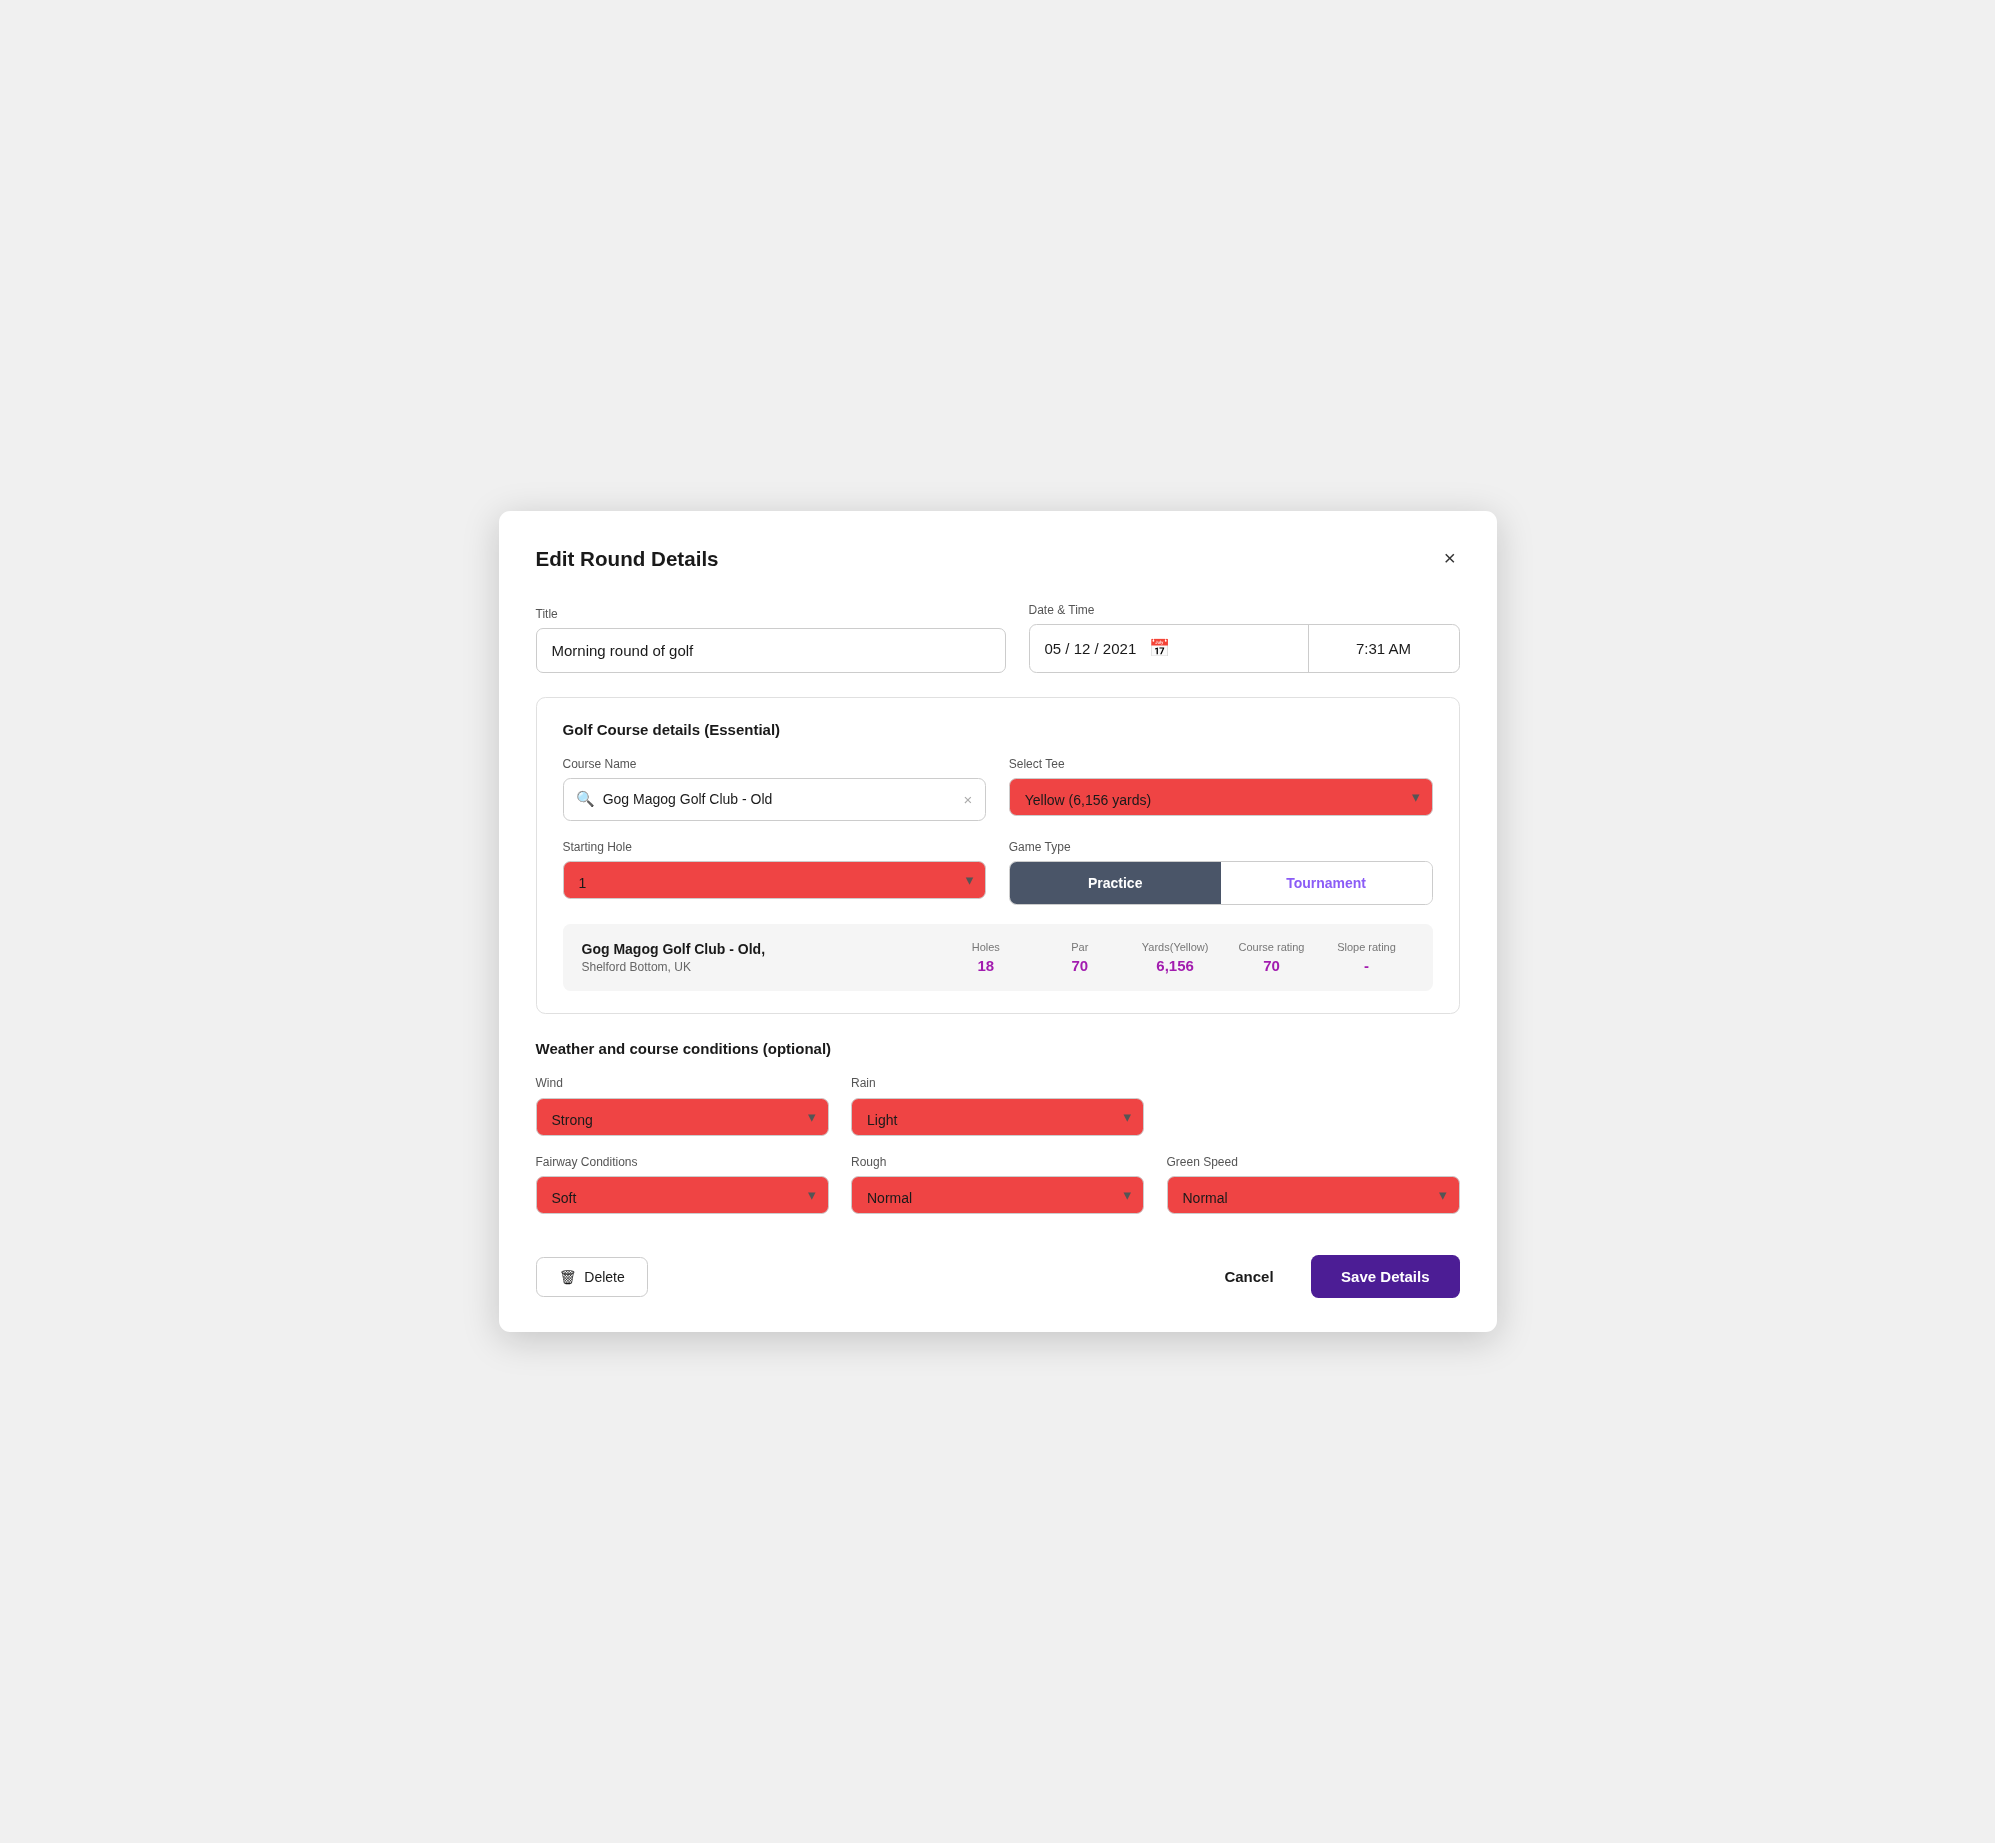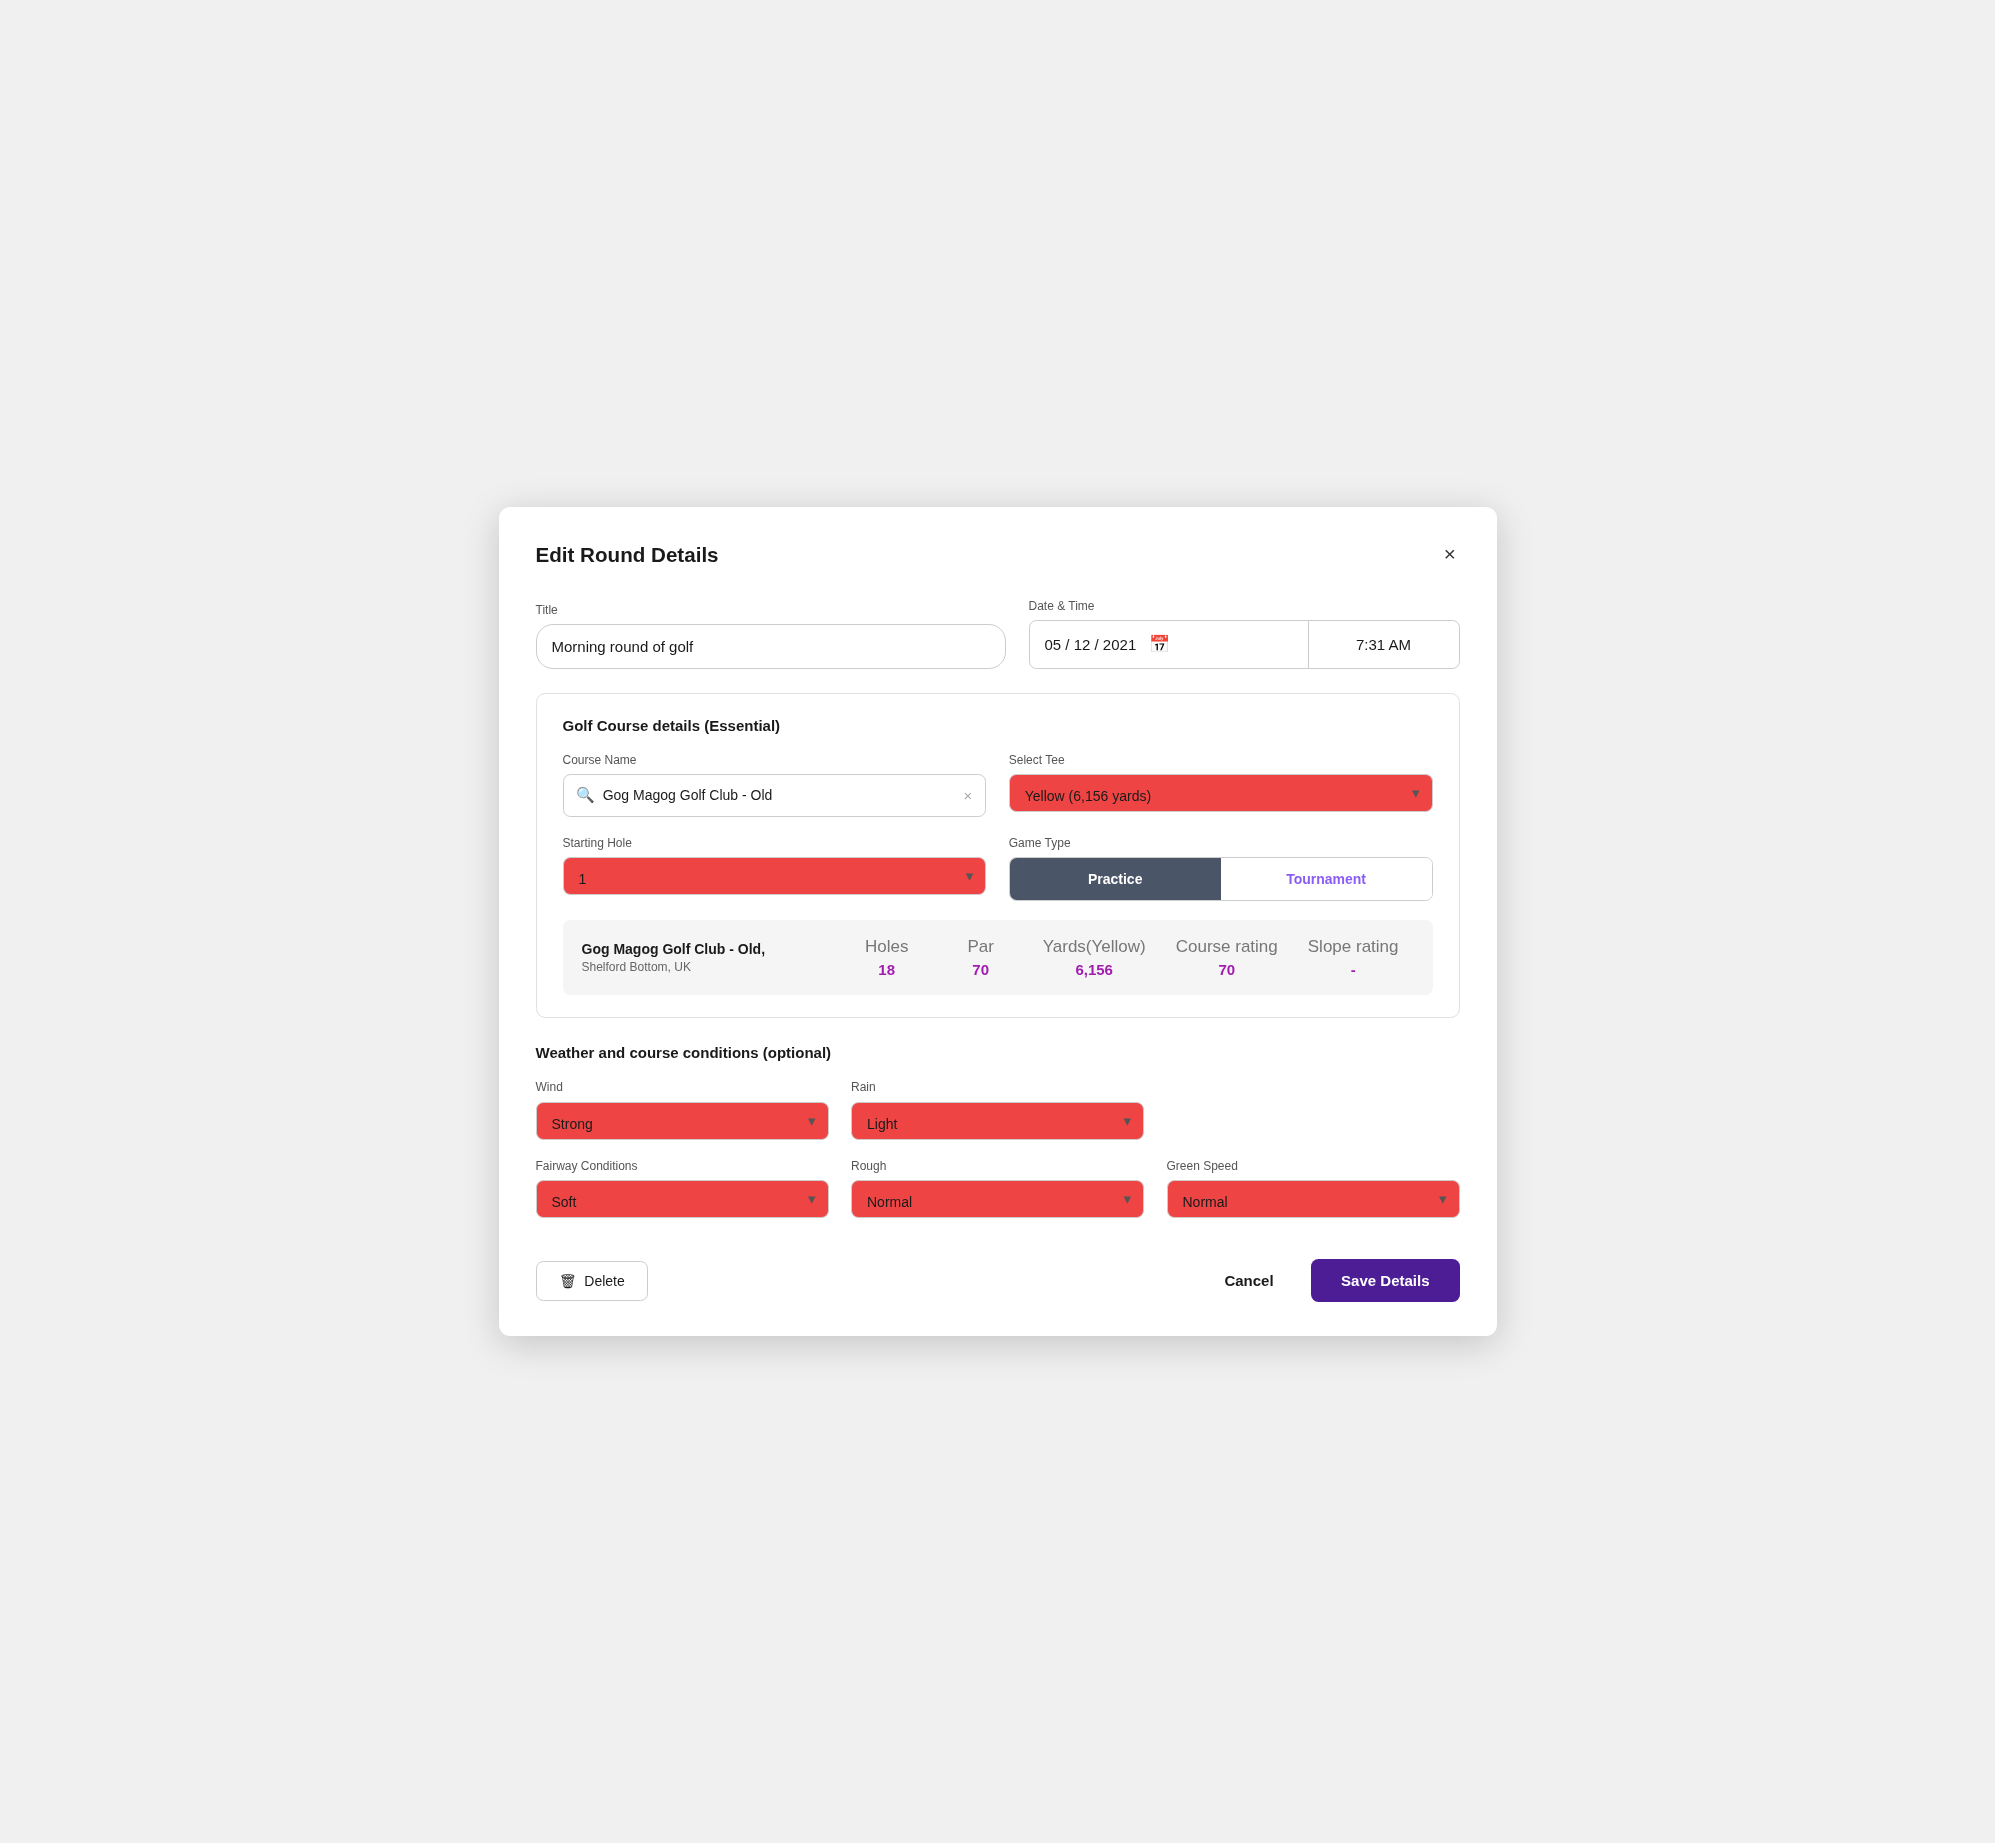--- a/index.html
+++ b/index.html
@@ -54,21 +54,21 @@
       font-size: 12px;
       color: #555;
     }
     .title-field {
       flex: 1;
     }
     .title-input {
       width: 100%;
       padding: 13px 15px;
       border: 1.4px solid #ccc;
-      border-radius: 17px;
+      border-radius: 7px;
       font-size: 15px;
       color: #1a1a1a;
       outline: none;
     }
     .datetime-field {
       flex: 0 0 auto;
       width: 431px;
     }
     .datetime-row {
       display: flex;
@@ -218,21 +218,21 @@
       margin-top: 2.8px;
     }
     .stat-item {
       display: flex;
       flex-direction: column;
       align-items: center;
       min-width: 94px;
       padding: 0 15px;
     }
     .stat-label {
-      font-size: 17px;
+      font-size: 11px;
       color: #777;
       margin-bottom: 3.7px;
     }
     .stat-value {
       font-size: 15px;
       font-weight: 700;
       color: #a21caf;
     }
     .weather-section {
       margin-bottom: 26px;

